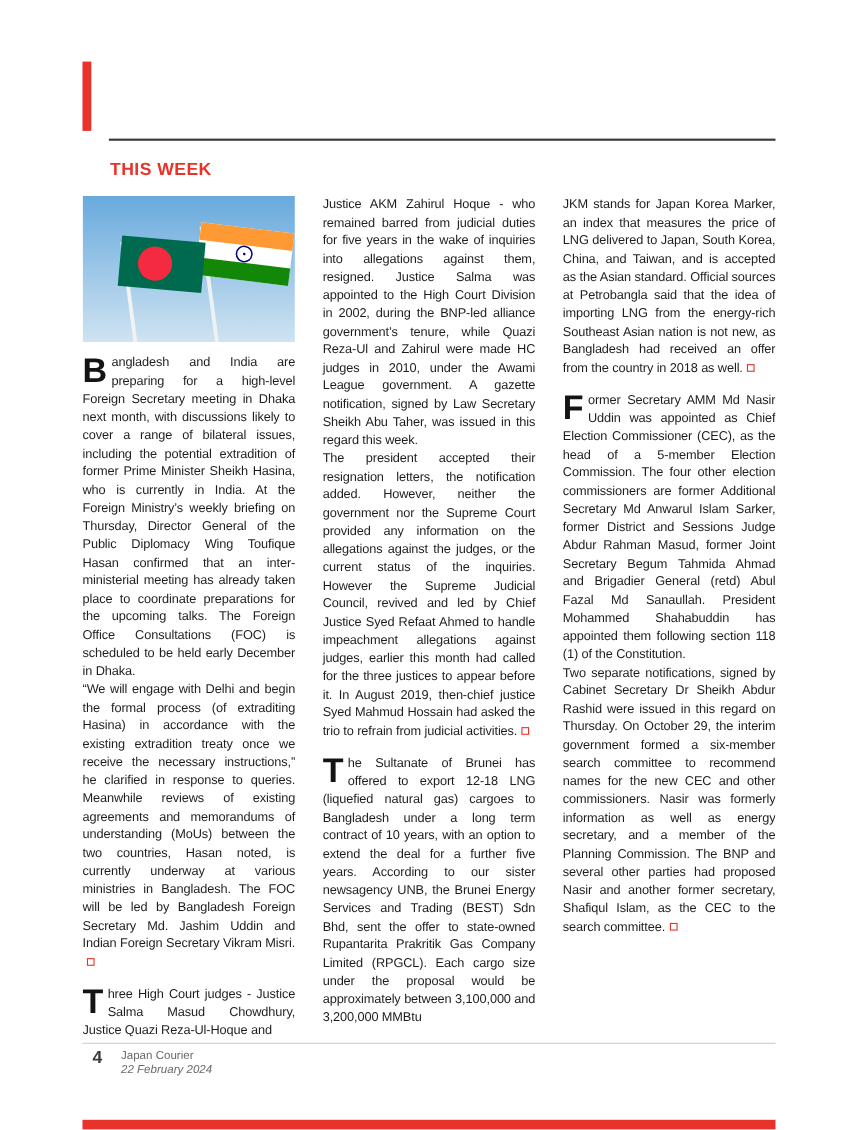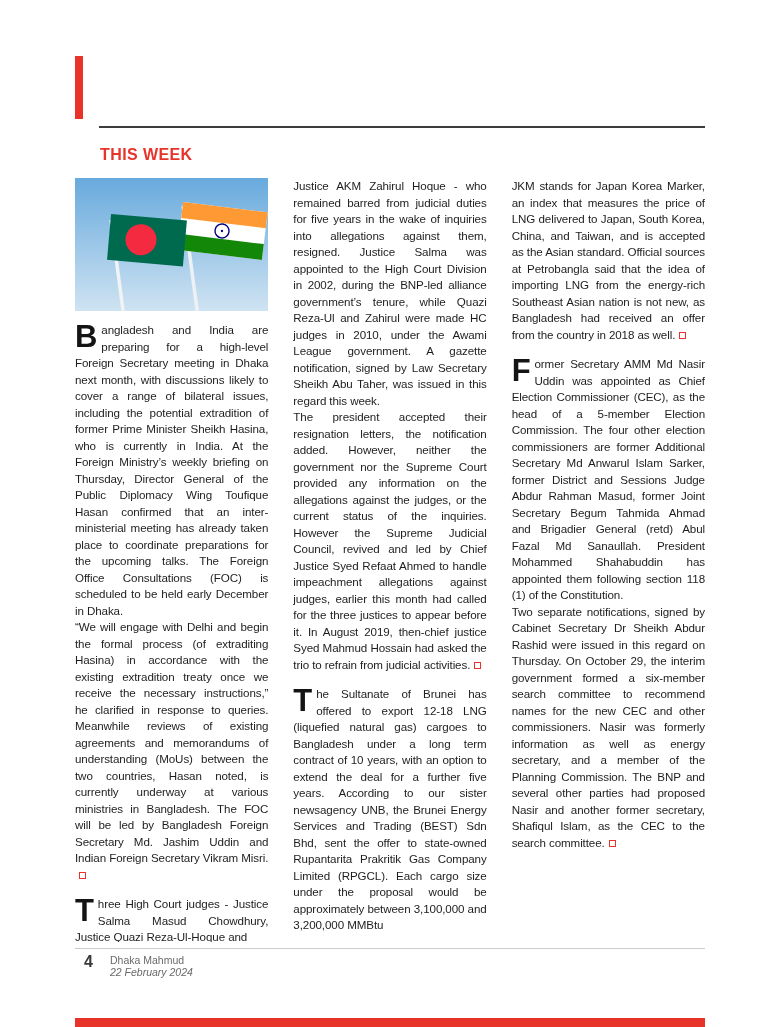--- a/index.html
+++ b/index.html
@@ -103,17 +103,17 @@
       </div>
     <div class="col">
         <p class="para">JKM stands for Japan Korea Marker, an index that measures the price of LNG delivered to Japan, South Korea, China, and Taiwan, and is accepted as the Asian standard. Official sources at Petrobangla said that the idea of importing LNG from the energy-rich Southeast Asian nation is not new, as Bangladesh had received an offer from the country in 2018 as well.<span class="endmark"></span></p>
         <p class="para article-start"><span class="dropcap">F</span><span class="lead-bold">ormer Secretary AMM Md Nasir Uddin was appointed as Chief Election Commissioner (CEC),</span> as the head of a 5-member Election Commission. The four other election commissioners are former Additional Secretary Md Anwarul Islam Sarker, former District and Sessions Judge Abdur Rahman Masud, former Joint Secretary Begum Tahmida Ahmad and Brigadier General (retd) Abul Fazal Md Sanaullah. President Mohammed Shahabuddin has appointed them following section 118 (1) of the Constitution.</p>
         <p class="para">Two separate notifications, signed by Cabinet Secretary Dr Sheikh Abdur Rashid were issued in this regard on Thursday. On October 29, the interim government formed a six-member search committee to recommend names for the new CEC and other commissioners. Nasir was formerly information as well as energy secretary, and a member of the Planning Commission. The BNP and several other parties had proposed Nasir and another former secretary, Shafiqul Islam, as the CEC to the search committee.<span class="endmark"></span></p>
       </div>
   </div>
 
   <div class="footer-rule"></div>
   <div class="page-number">4</div>
-  <div class="footer-pub">Dhaka Mahmud</div>
+  <div class="footer-pub">Japan Courier</div>
   <div class="footer-date">22 February 2024</div>
   <div class="bottom-bar"></div>
 
 </div>
 
 </body></html>

